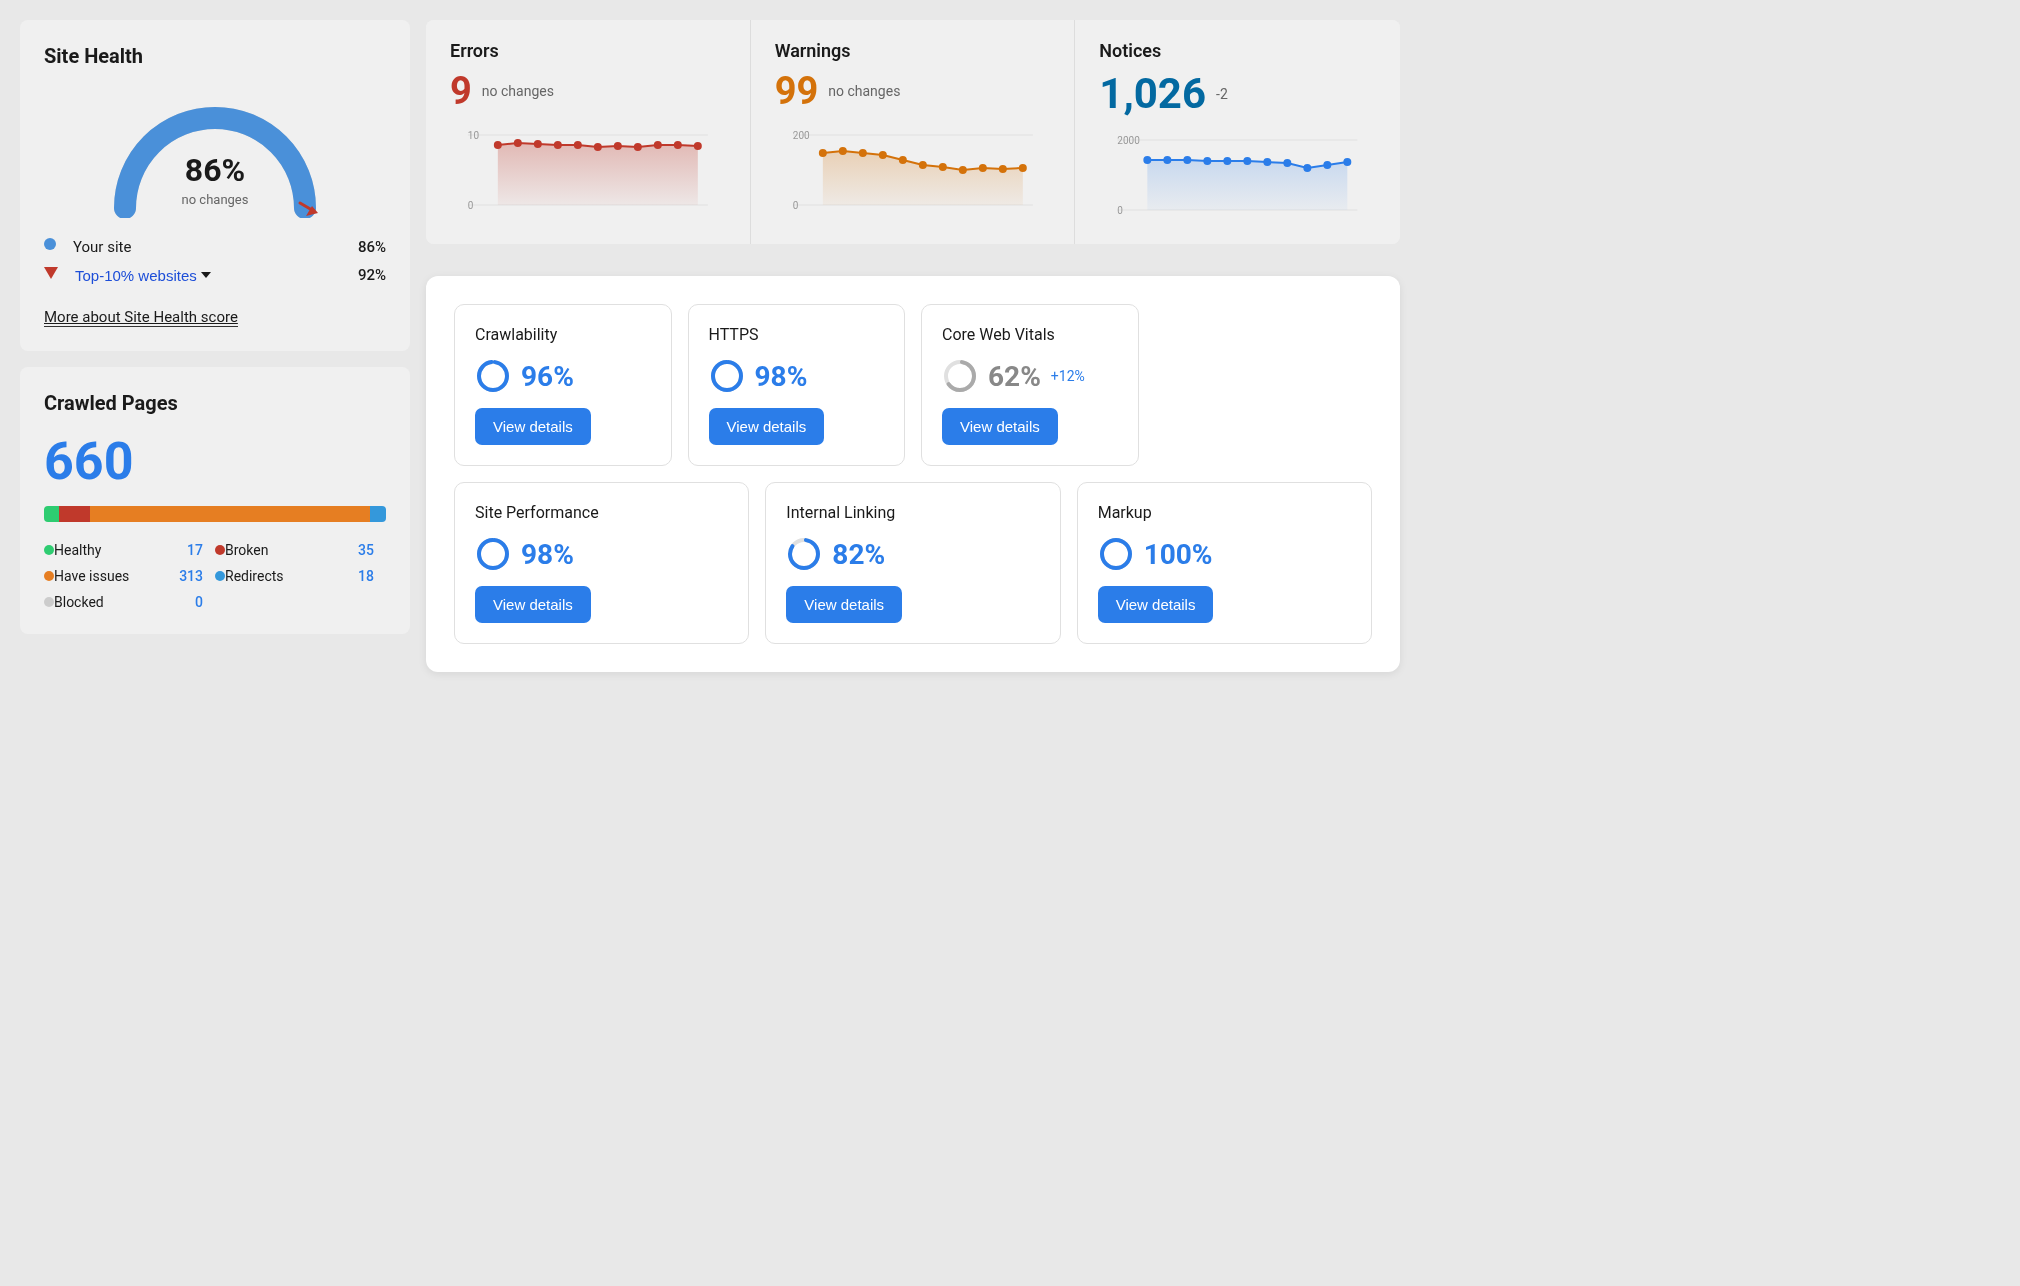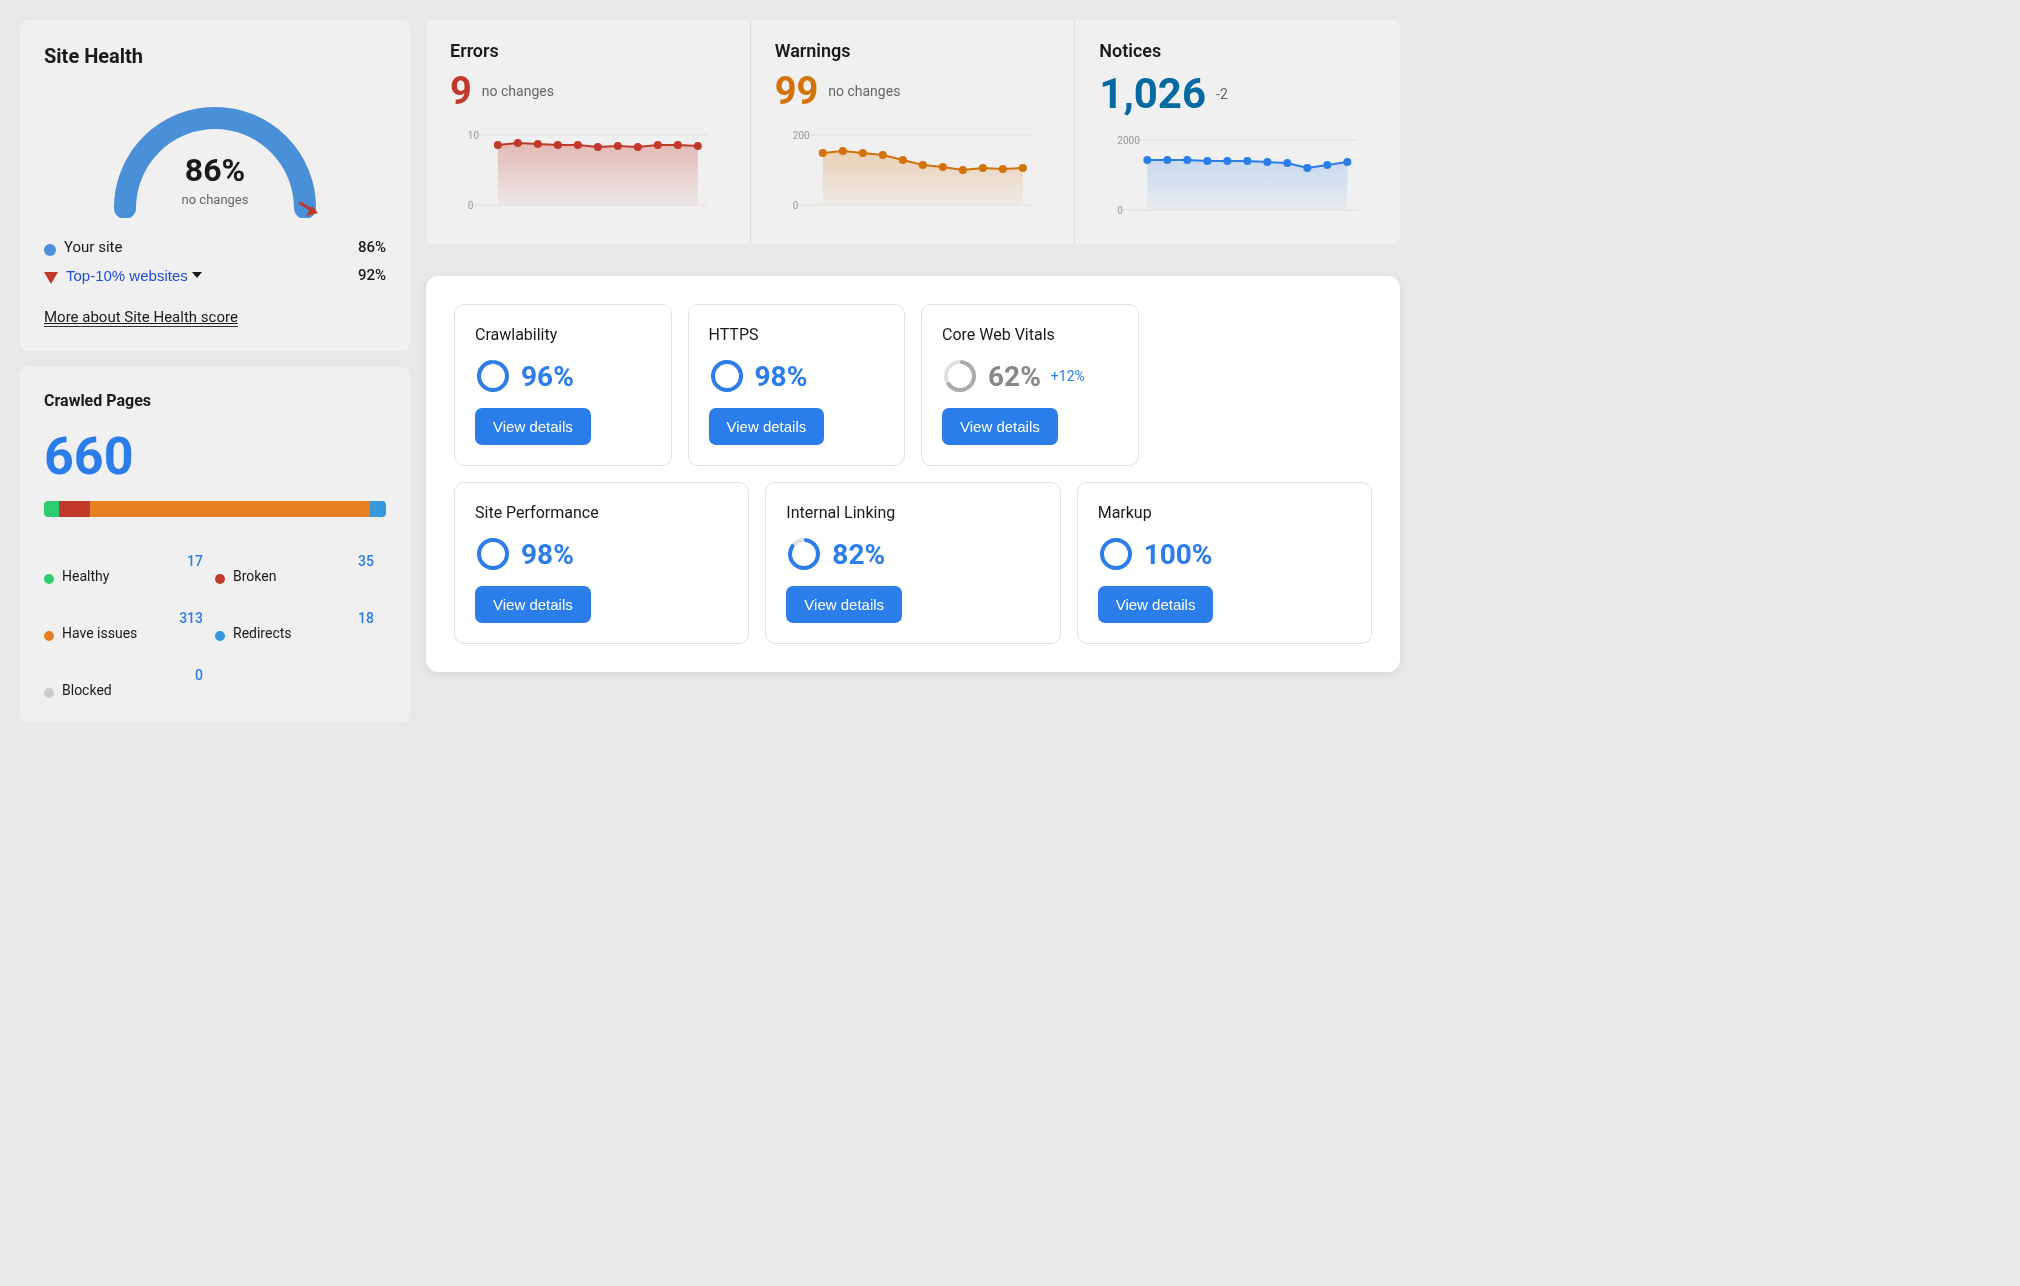--- a/index.html
+++ b/index.html
@@ -73,22 +73,22 @@
 
     .legend-row {
       display: flex;
       justify-content: space-between;
       align-items: center;
       margin-bottom: 10px;
     }
 
     .legend-left {
       display: flex;
-      align-items: flex-end;
-      gap: 8px;
+      align-items: flex-start;
+      gap: 17px;
       font-size: 15px;
       color: #1a1a1a;
     }
 
     .legend-dot {
       width: 12px;
       height: 12px;
       border-radius: 50%;
     }
 
@@ -133,21 +133,21 @@
       display: inline-block;
       width: 0;
       height: 0;
       border-left: 5px solid transparent;
       border-right: 5px solid transparent;
       border-top: 6px solid #1a1a1a;
     }
 
     
     .crawled-title {
-      font-size: 16px;
+      font-size: 20px;
       font-weight: 700;
       color: #1a1a1a;
       margin-bottom: 16px;
     }
 
     .crawled-number {
       font-size: 52px;
       font-weight: 700;
       color: #2b7de9;
       margin-bottom: 14px;
@@ -173,25 +173,23 @@
 
     .crawled-legend-row {
       display: flex;
       justify-content: space-between;
       align-items: center;
       padding-right: 12px;
     }
 
     .crawled-legend-left {
       display: flex;
-      align-items: flex-end;
-      gap: 8px;
+      align-items: center;
       font-size: 14px;
       color: #1a1a1a;
-      margin-top: 31px;
     }
 
     .cl-dot {
       width: 10px;
       height: 10px;
       border-radius: 50%;
     }
 
     .cl-value {
       font-size: 14px;

